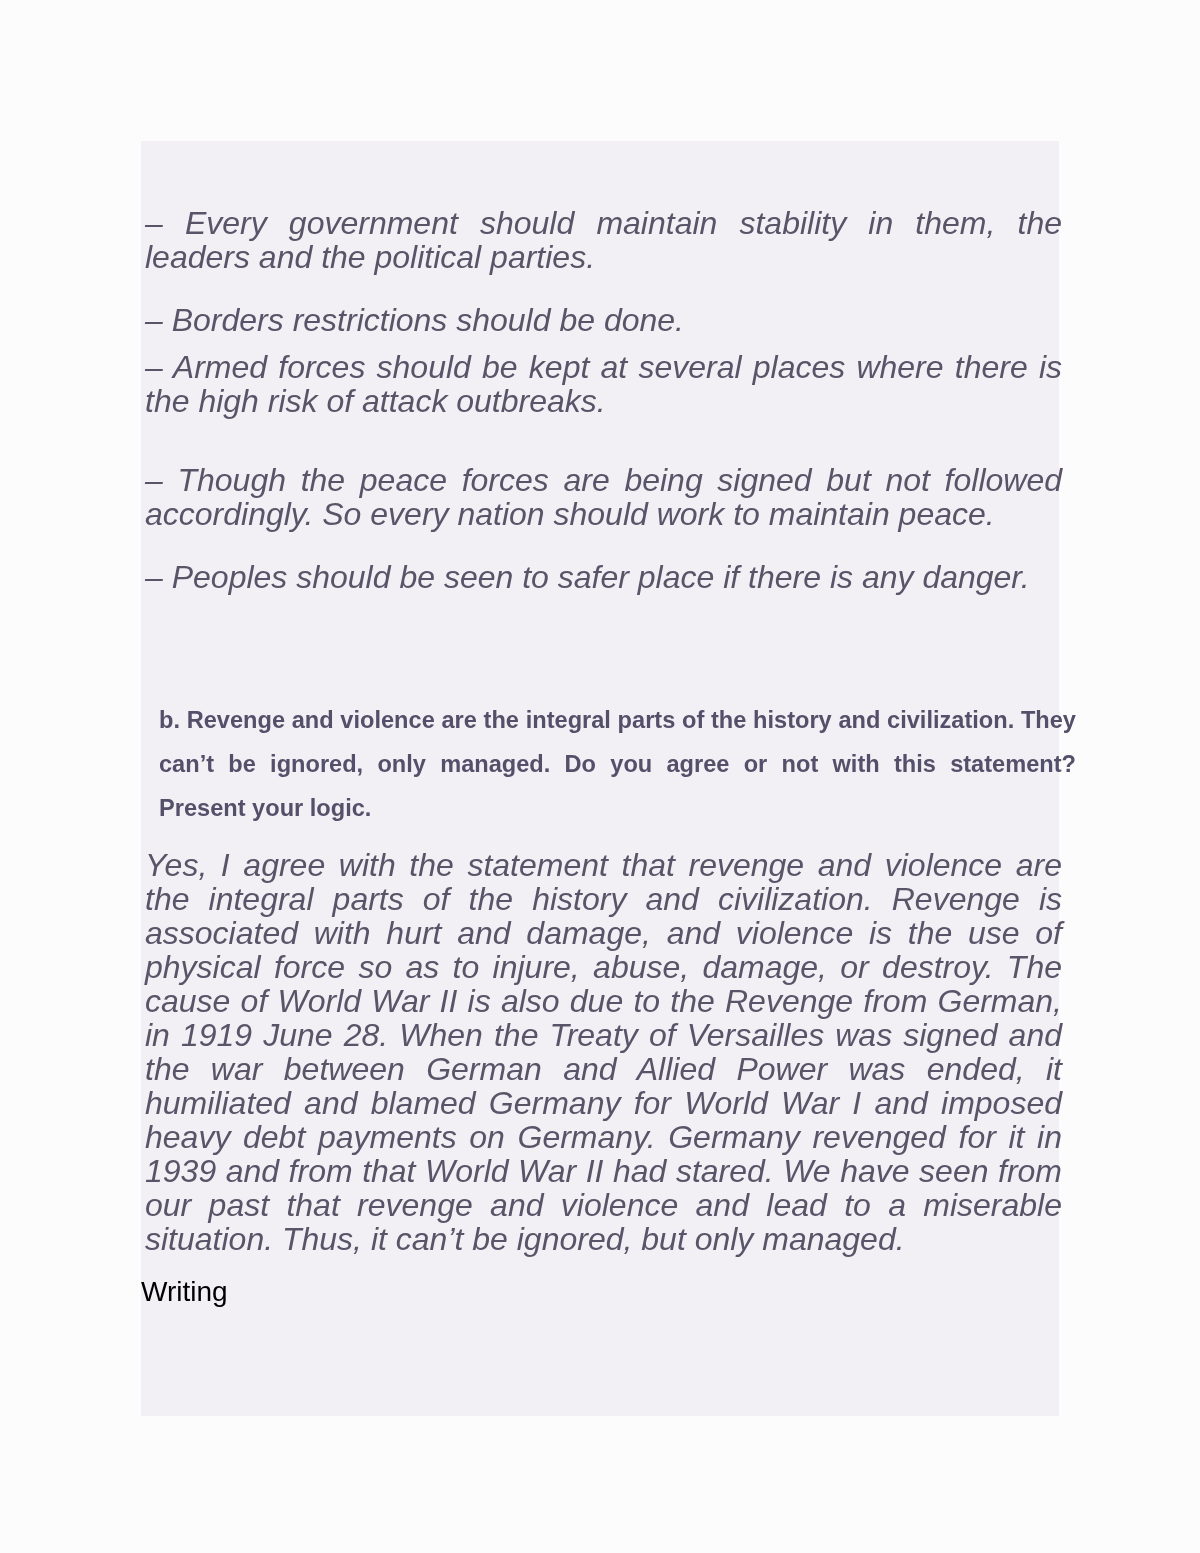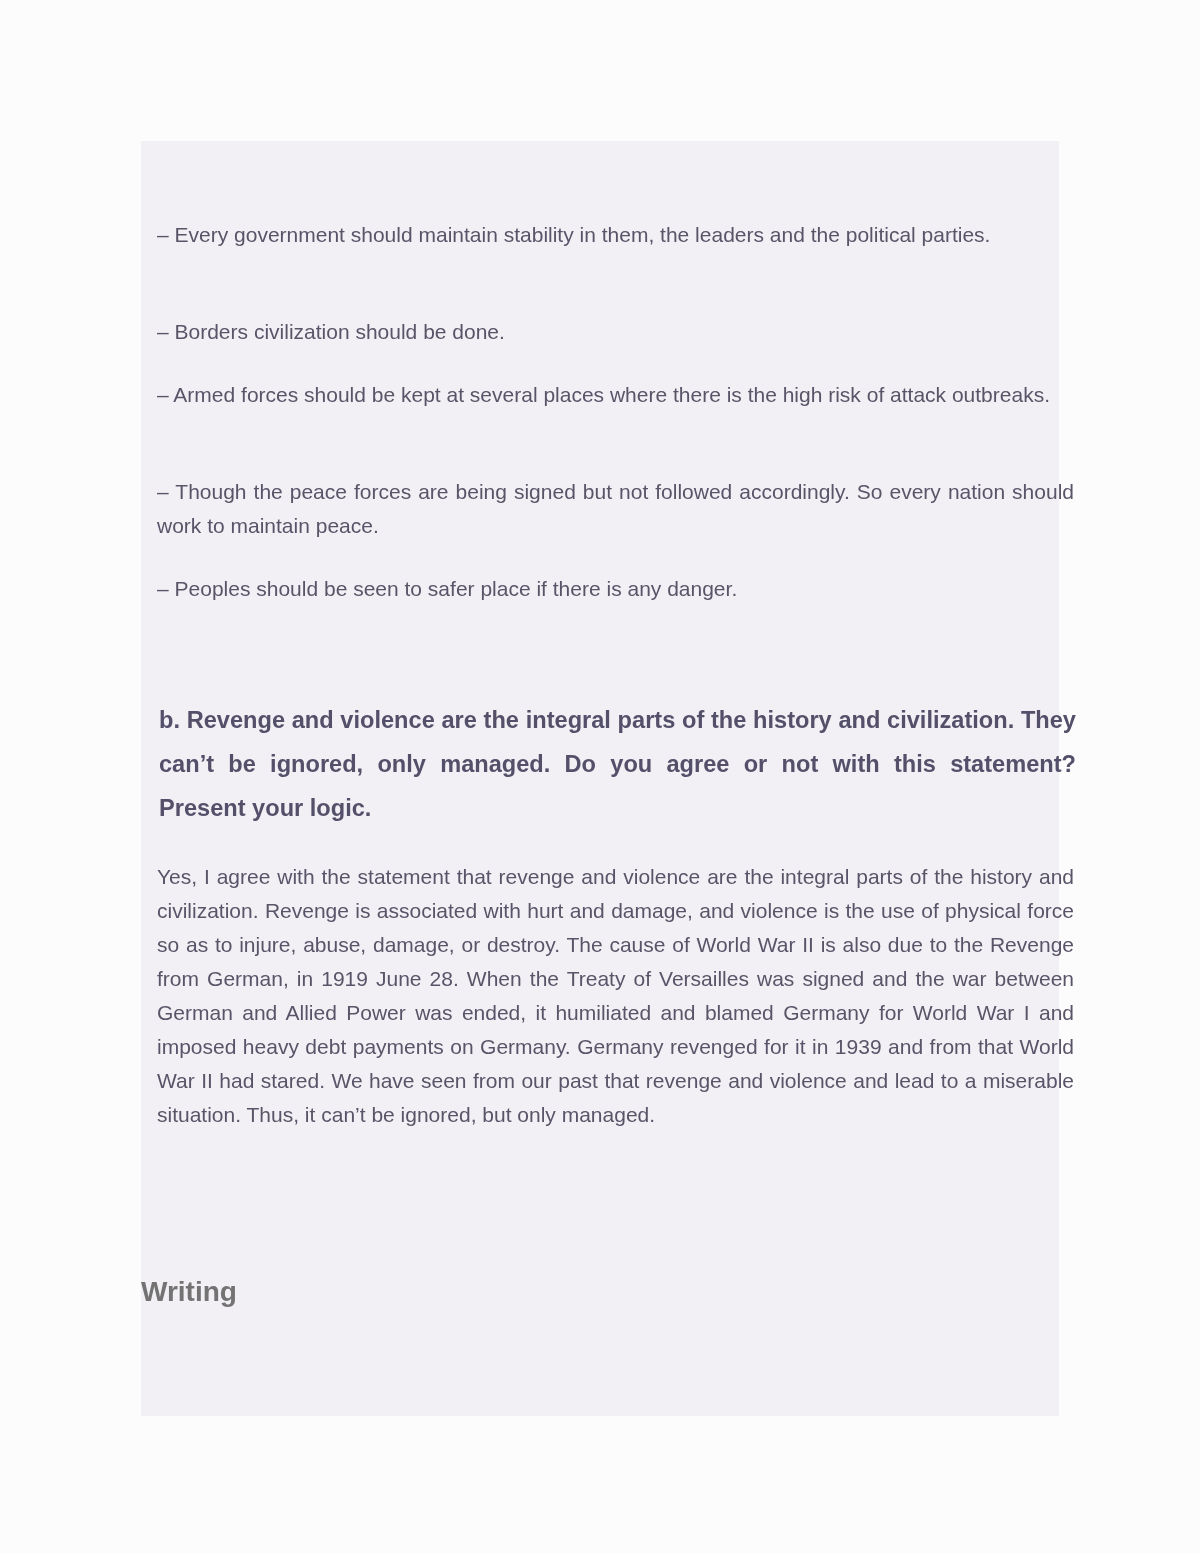--- a/index.html
+++ b/index.html
@@ -13,55 +13,56 @@
     .panel {
       position: absolute;
       left: 141px; top: 141px;
       width: 918px; height: 1275px;
       background: #f2f0f5;
     }
     .txt {
       position: absolute;
       left: 141px; width: 917px;
       color: #5a5468;
-      font-size: 21px;
+      font-size: 32px;
       line-height: 34px;
       text-align: justify;
-      margin: 16px;
+      margin: 4px;
+      font-style: italic;
     }
     .bullet { }
     .q {
       position: absolute;
       left: 141px; width: 917px;
       top: 680px;
       margin: 18px;
       color: #55506a;
       font-weight: bold;
       font-size: 23.6px;
       line-height: 44px;
       text-align: justify;
     }
     .h {
       position: absolute;
       left: 141px; top: 1272px;
       margin: 0;
-      color: #737373;
-      font-weight: bold;
+      color: #000000;
+      font-weight: normal;
       font-size: 28px;
       line-height: 40px;
     }
   </style>
 </head>
 <body>
 
 <div class="panel"></div>
 
 <p class="txt bullet" style="top:202px;">– Every government should maintain stability in them, the leaders and the political parties.</p>
-<p class="txt bullet" style="top:299px;">– Borders civilization should be done.</p>
-<p class="txt bullet" style="top:362px;">– Armed forces should be kept at several places where there is the high risk of attack outbreaks.</p>
+<p class="txt bullet" style="top:299px;">– Borders restrictions should be done.</p>
+<p class="txt bullet" style="top:346px;">– Armed forces should be kept at several places where there is the high risk of attack outbreaks.</p>
 <p class="txt bullet" style="top:459px;">– Though the peace forces are being signed but not followed accordingly. So every nation should work to maintain peace.</p>
 <p class="txt bullet" style="top:556px;">– Peoples should be seen to safer place if there is any danger.</p>
 
 <p class="q">b. Revenge and violence are the integral parts of the history and civilization. They can’t be ignored, only managed. Do you agree or not with this statement? Present your logic.</p>
 
 <p class="txt" style="top:844px;">Yes, I agree with the statement that revenge and violence are the integral parts of the history and civilization. Revenge is associated with hurt and damage, and violence is the use of physical force so as to injure, abuse, damage, or destroy. The cause of World War II is also due to the Revenge from German, in 1919 June 28. When the Treaty of Versailles was signed and the war between German and Allied Power was ended, it humiliated and blamed Germany for World War I and imposed heavy debt payments on Germany. Germany revenged for it in 1939 and from that World War II had stared. We have seen from our past that revenge and violence and lead to a miserable situation. Thus, it can’t be ignored, but only managed.</p>
 
 <h2 class="h">Writing</h2>
 
 </body></html>

